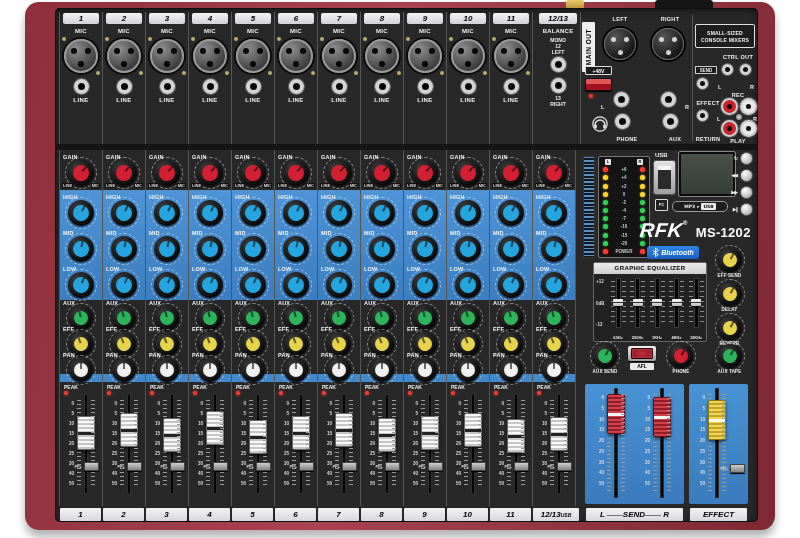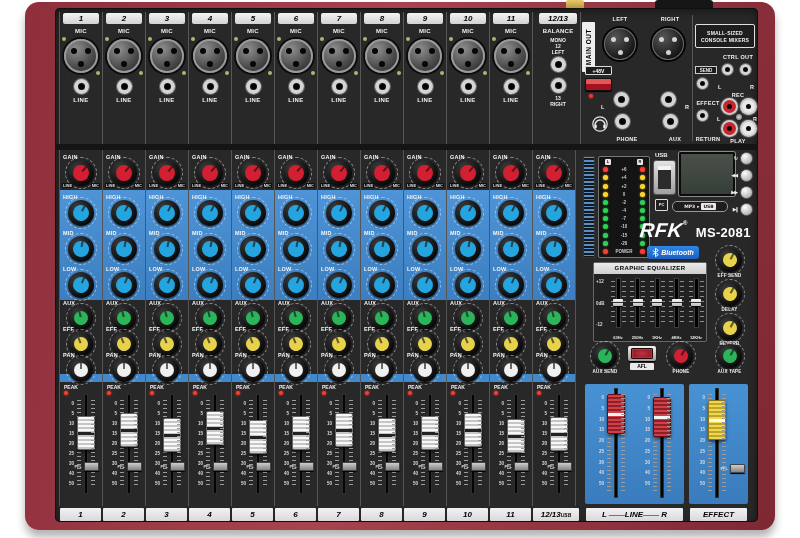--- a/index.html
+++ b/index.html
@@ -1096,21 +1096,21 @@
               </div>
             </div>
           <div class="pcicon">PC</div>
           <div class="musb">
             <span>MP3</span>
             <span>▸</span>
             <span class="uchip">USB</span>
           </div>
           <div class="brand">
             <span class="rfk">RFK</span><sup class="reg">®</sup>
-            <span class="model">MS-2081</span>
+            <span class="model">MS-1202</span>
           </div>
           <div class="btbadge">
             <svg width="7" height="11" viewBox="0 0 10 14">
               <path d="M1 4 L9 10 L5 13 L5 1 L9 4 L1 10" fill="none" stroke="#fff" stroke-width="1.4"></path>
             </svg>
             <span>Bluetooth</span>
           </div>
           <div class="eqbox">
             <div class="eqtitle">GRAPHIC EQUALIZER</div>
             <div class="eqbody" id="eq-sliders">
@@ -1537,18 +1537,18 @@
           <div class="blcell" style="left: 87px; width: 41px;">3</div>
           <div class="blcell" style="left: 130px; width: 41px;">4</div>
           <div class="blcell" style="left: 173px; width: 41px;">5</div>
           <div class="blcell" style="left: 216px; width: 41px;">6</div>
           <div class="blcell" style="left: 259px; width: 41px;">7</div>
           <div class="blcell" style="left: 302px; width: 41px;">8</div>
           <div class="blcell" style="left: 345px; width: 41px;">9</div>
           <div class="blcell" style="left: 388px; width: 41px;">10</div>
           <div class="blcell" style="left: 431px; width: 41px;">11</div>
           <div class="blcell" style="left: 474px; width: 46px;"><span>12/13</span><span class="blsub">USB</span></div>
-          <div class="blcell" style="left: 527px; width: 97px;">L ——LINE—— R</div>
+          <div class="blcell" style="left: 527px; width: 97px;">L ——SEND—— R</div>
           <div class="blcell" style="left: 631px; width: 57px;">EFFECT</div>
         </div>
     </div>
   </div>
 </div>
 
 </body></html>

